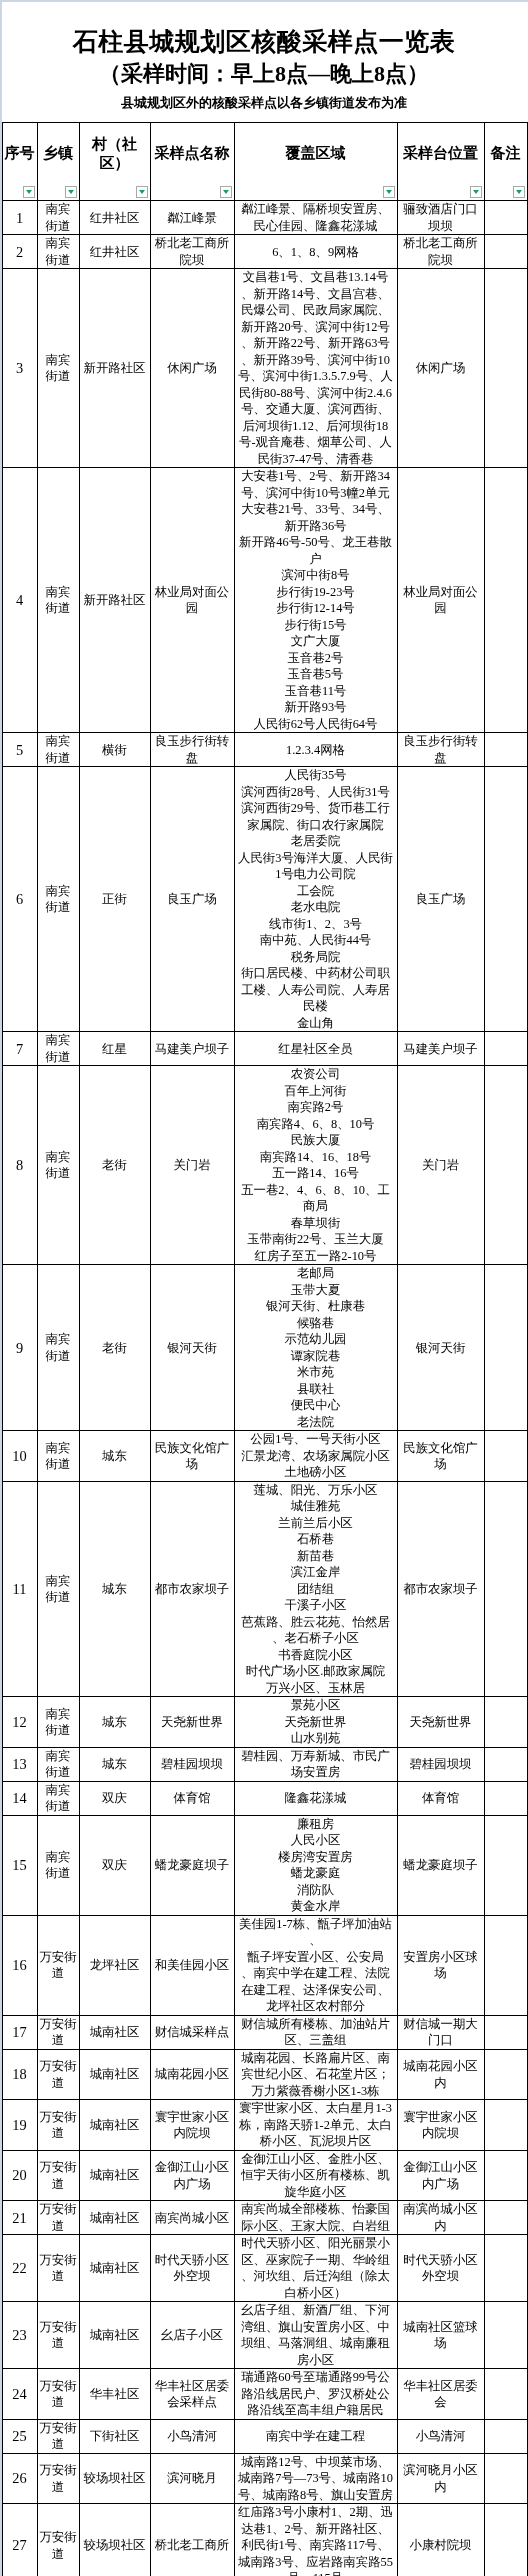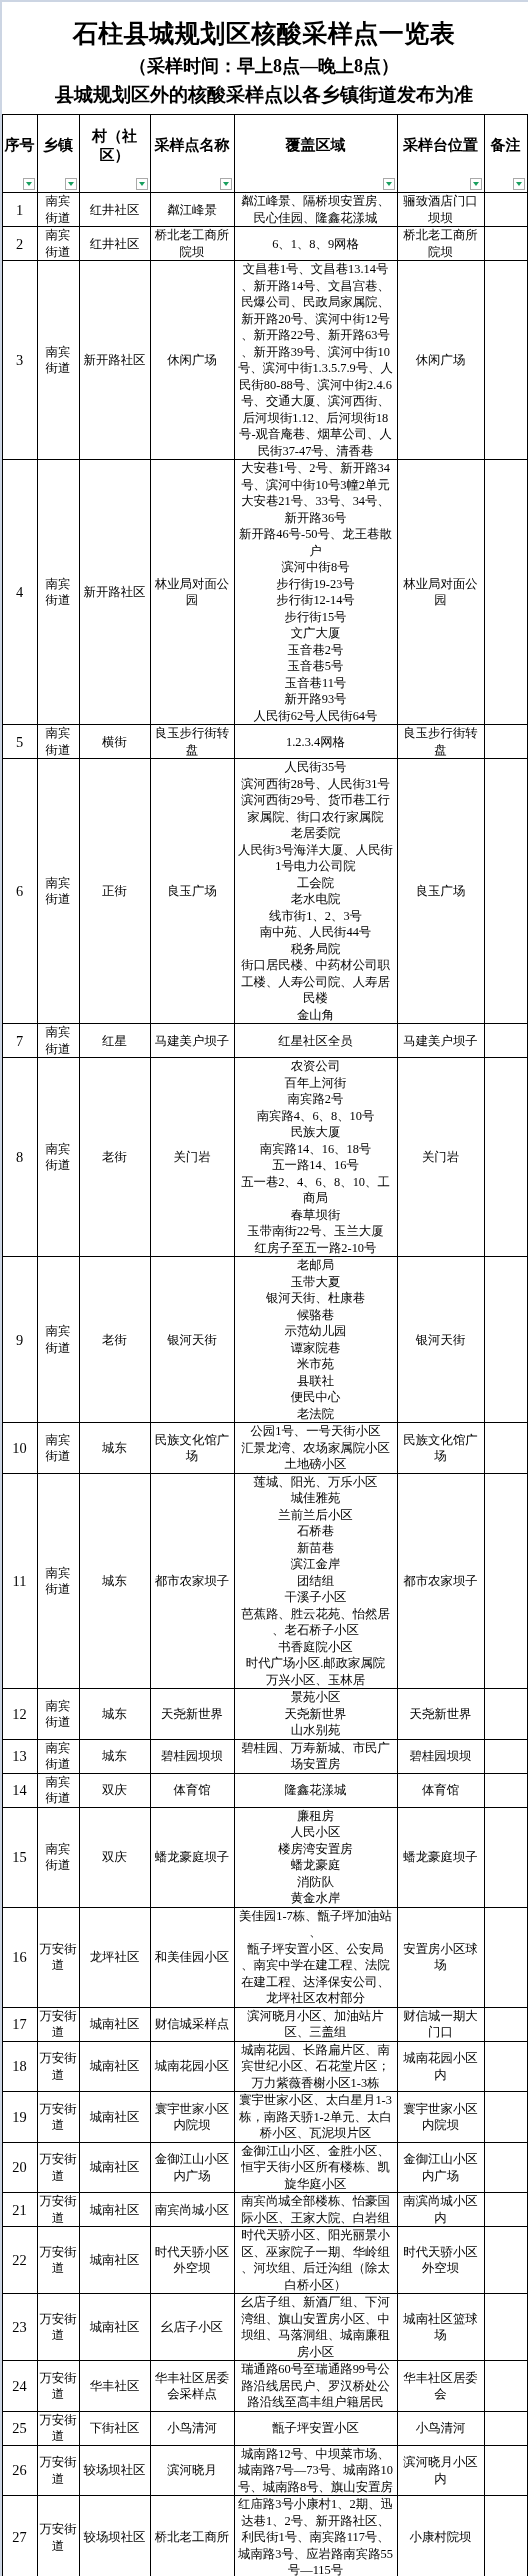--- a/index.html
+++ b/index.html
@@ -4,24 +4,24 @@
 <style>
   html,body { margin:0; padding:0; background:#ffffff; }
   body {
     width:528px; position:relative;
     font-family:"Liberation Serif","DejaVu Serif",serif;
     color:#000;
   }
   .edge-top  { position:absolute; top:0; left:0; width:100%; height:2.1px; background:#ccd5e3; }
   .edge-left { position:absolute; top:0; left:0; width:2.1px; height:100%; background:#ccd5e3; }
 
-  .title-block { text-align:center; padding-top:14px; }
+  .title-block { text-align:center; padding-top:22px; }
   .main-title   { font-size:25px; line-height:32px; font-weight:bold; margin:4.1px 0 3.1px; letter-spacing:0.5px; }
-  .sub-title    { font-size:18px; line-height:26px; font-weight:bold; margin:0 0 2.1px; }
-  .note-line    { font-size:19px; line-height:27px; font-weight:bold; margin:0 0 6.2px; }
+  .sub-title    { font-size:22px; line-height:26px; font-weight:bold; margin:0 0 2.1px; }
+  .note-line    { font-size:13px; line-height:27px; font-weight:bold; margin:0 0 6.2px; }
 
   table.sampling {
     border-collapse:collapse; table-layout:fixed;
     width:526px; margin-left:1.5px;
   }
   table.sampling th, table.sampling td {
     border:1px solid #000;
     text-align:center; vertical-align:middle;
     white-space:pre-line; word-break:break-all;
     overflow:hidden;
@@ -344,21 +344,21 @@
         <td>安置房小区球
 场</td>
         <td></td>
       </tr>
       <tr>
         <td class="c-no">17</td>
         <td>万安街
 道</td>
         <td>城南社区</td>
         <td>财信城采样点</td>
-        <td>滨河晓月小区、加油站片
+        <td>财信城所有楼栋、加油站片
 区、三盖组</td>
         <td>财信城一期大
 门口</td>
         <td></td>
       </tr>
       <tr>
         <td class="c-no">18</td>
         <td>万安街
 道</td>
         <td>城南社区</td>
@@ -452,21 +452,21 @@
         <td>华丰社区居委
 会</td>
         <td></td>
       </tr>
       <tr>
         <td class="c-no">25</td>
         <td>万安街
 道</td>
         <td>下街社区</td>
         <td>小鸟清河</td>
-        <td>甑子坪安置小区</td>
+        <td>南宾中学在建工程</td>
         <td>小鸟清河</td>
         <td></td>
       </tr>
       <tr>
         <td class="c-no">26</td>
         <td>万安街
 道</td>
         <td>较场坝社区</td>
         <td>滨河晓月</td>
         <td>城南路12号、中坝菜市场、

